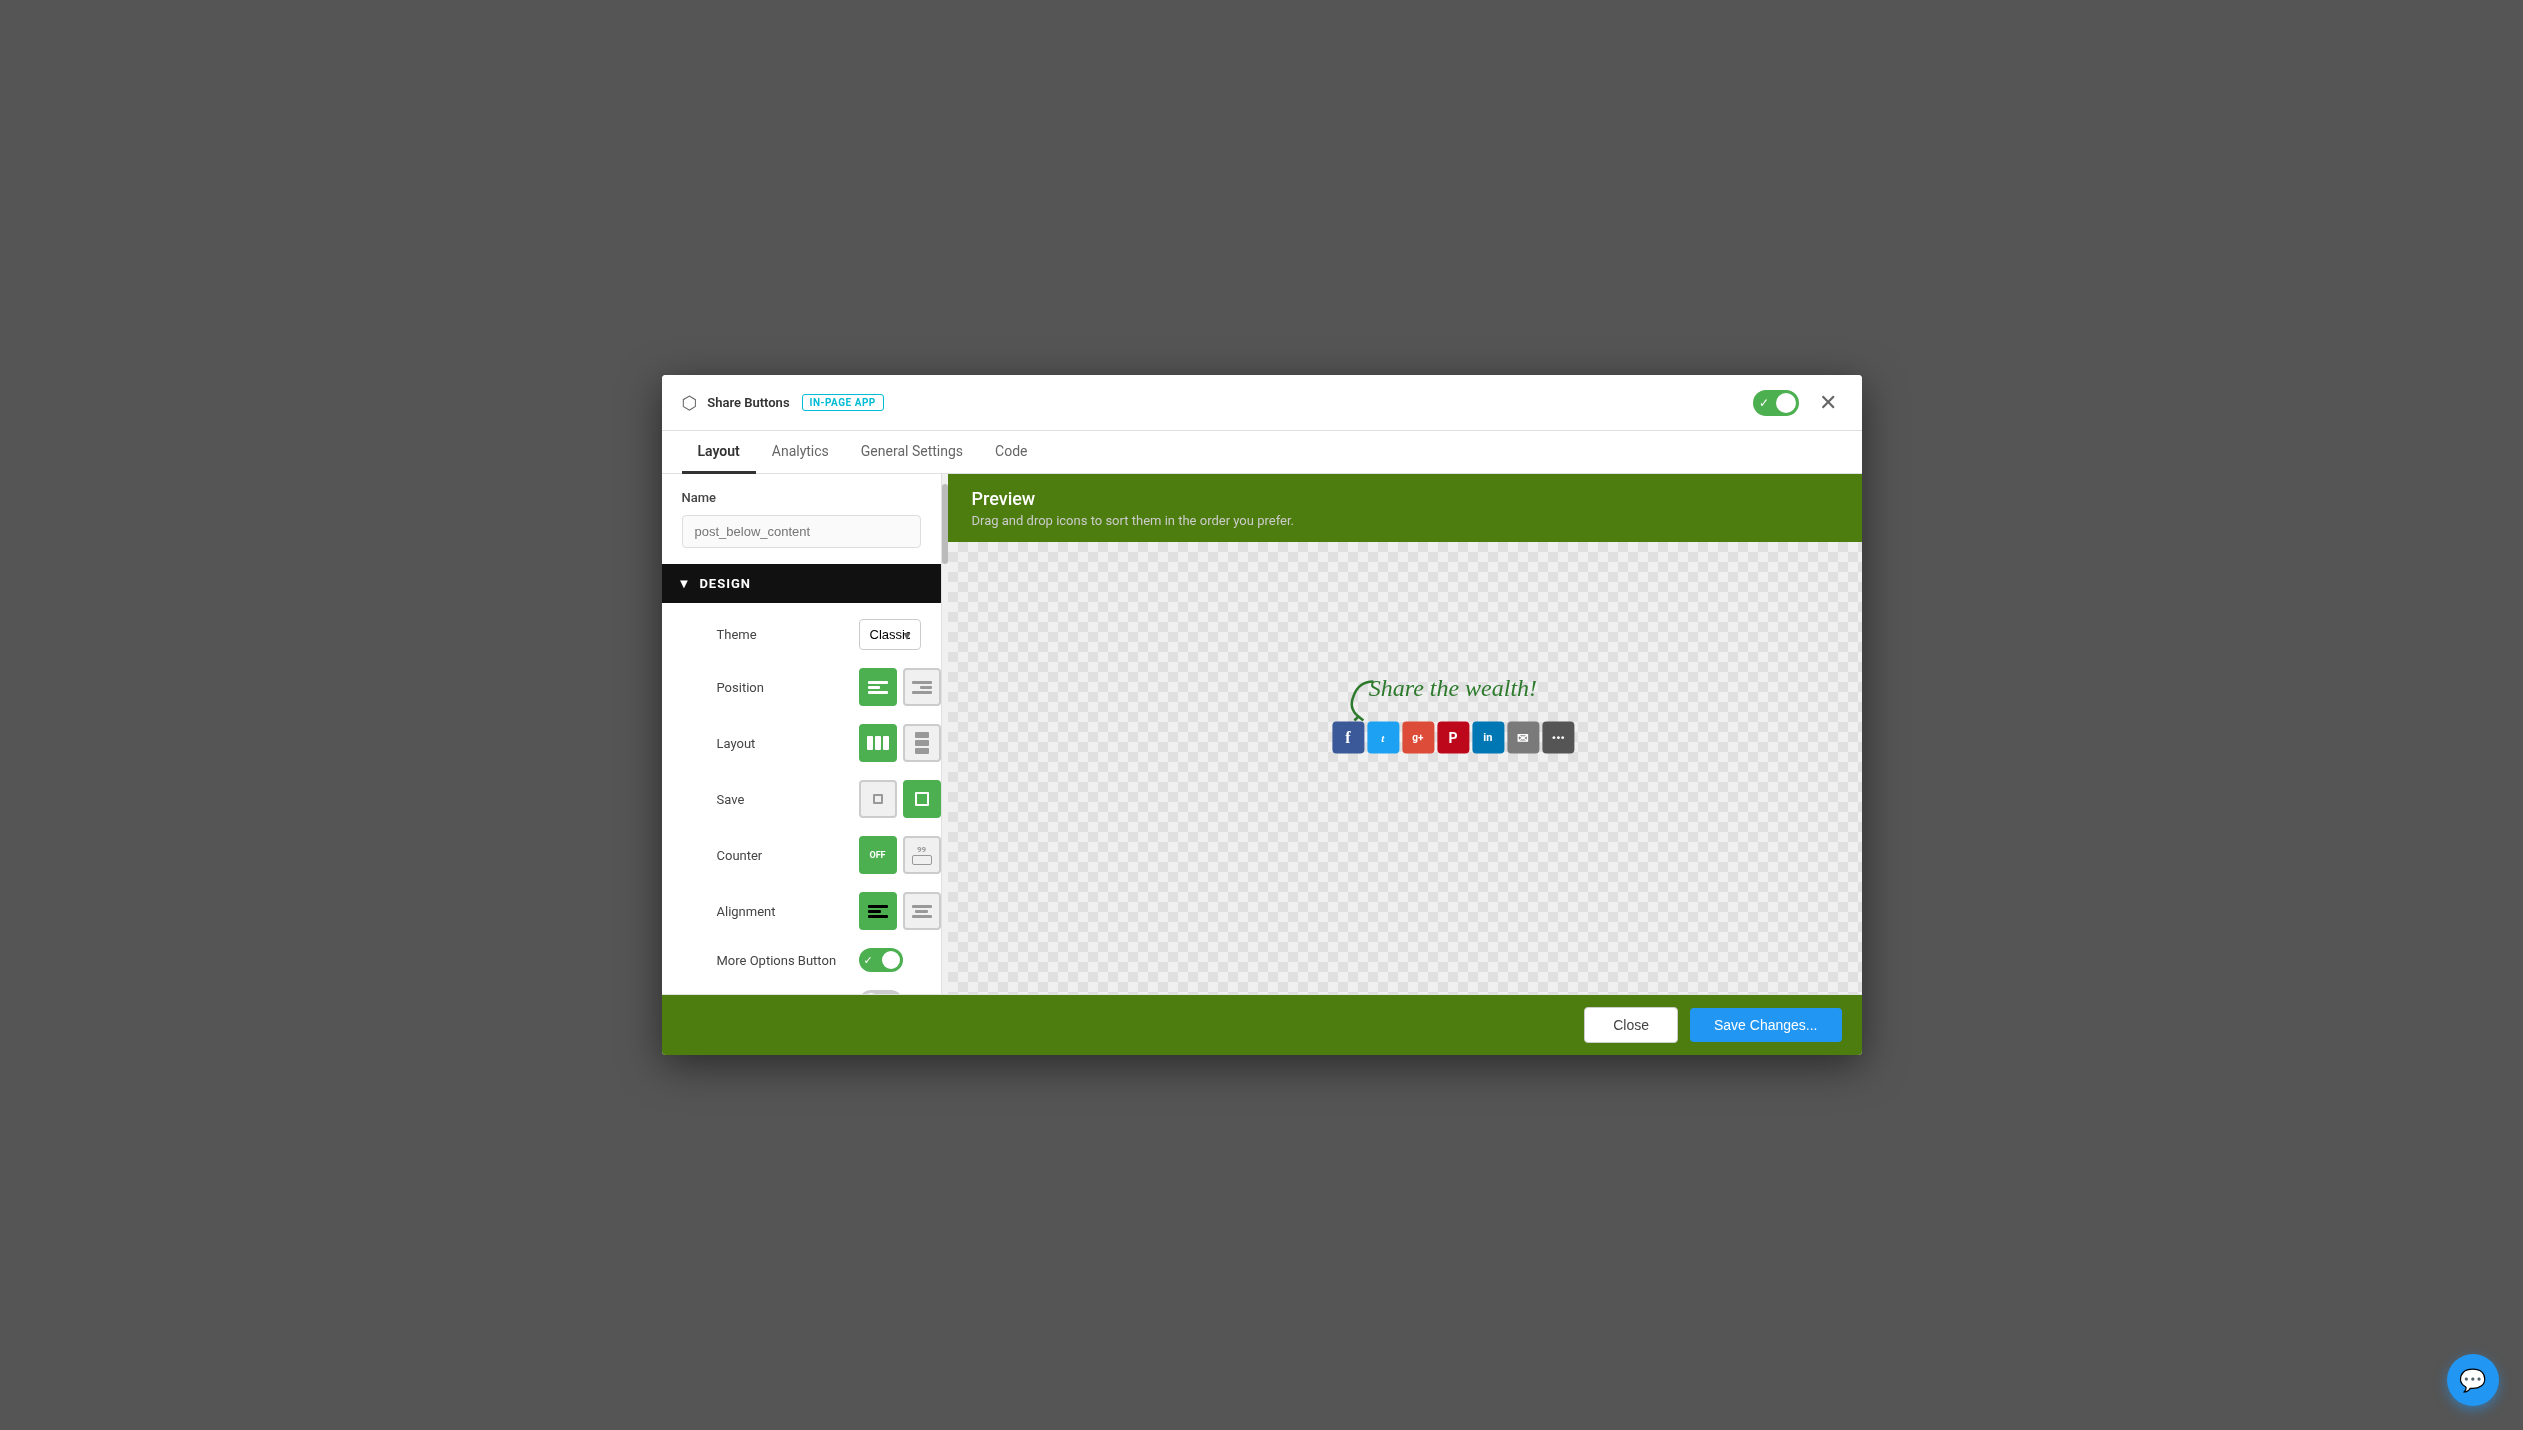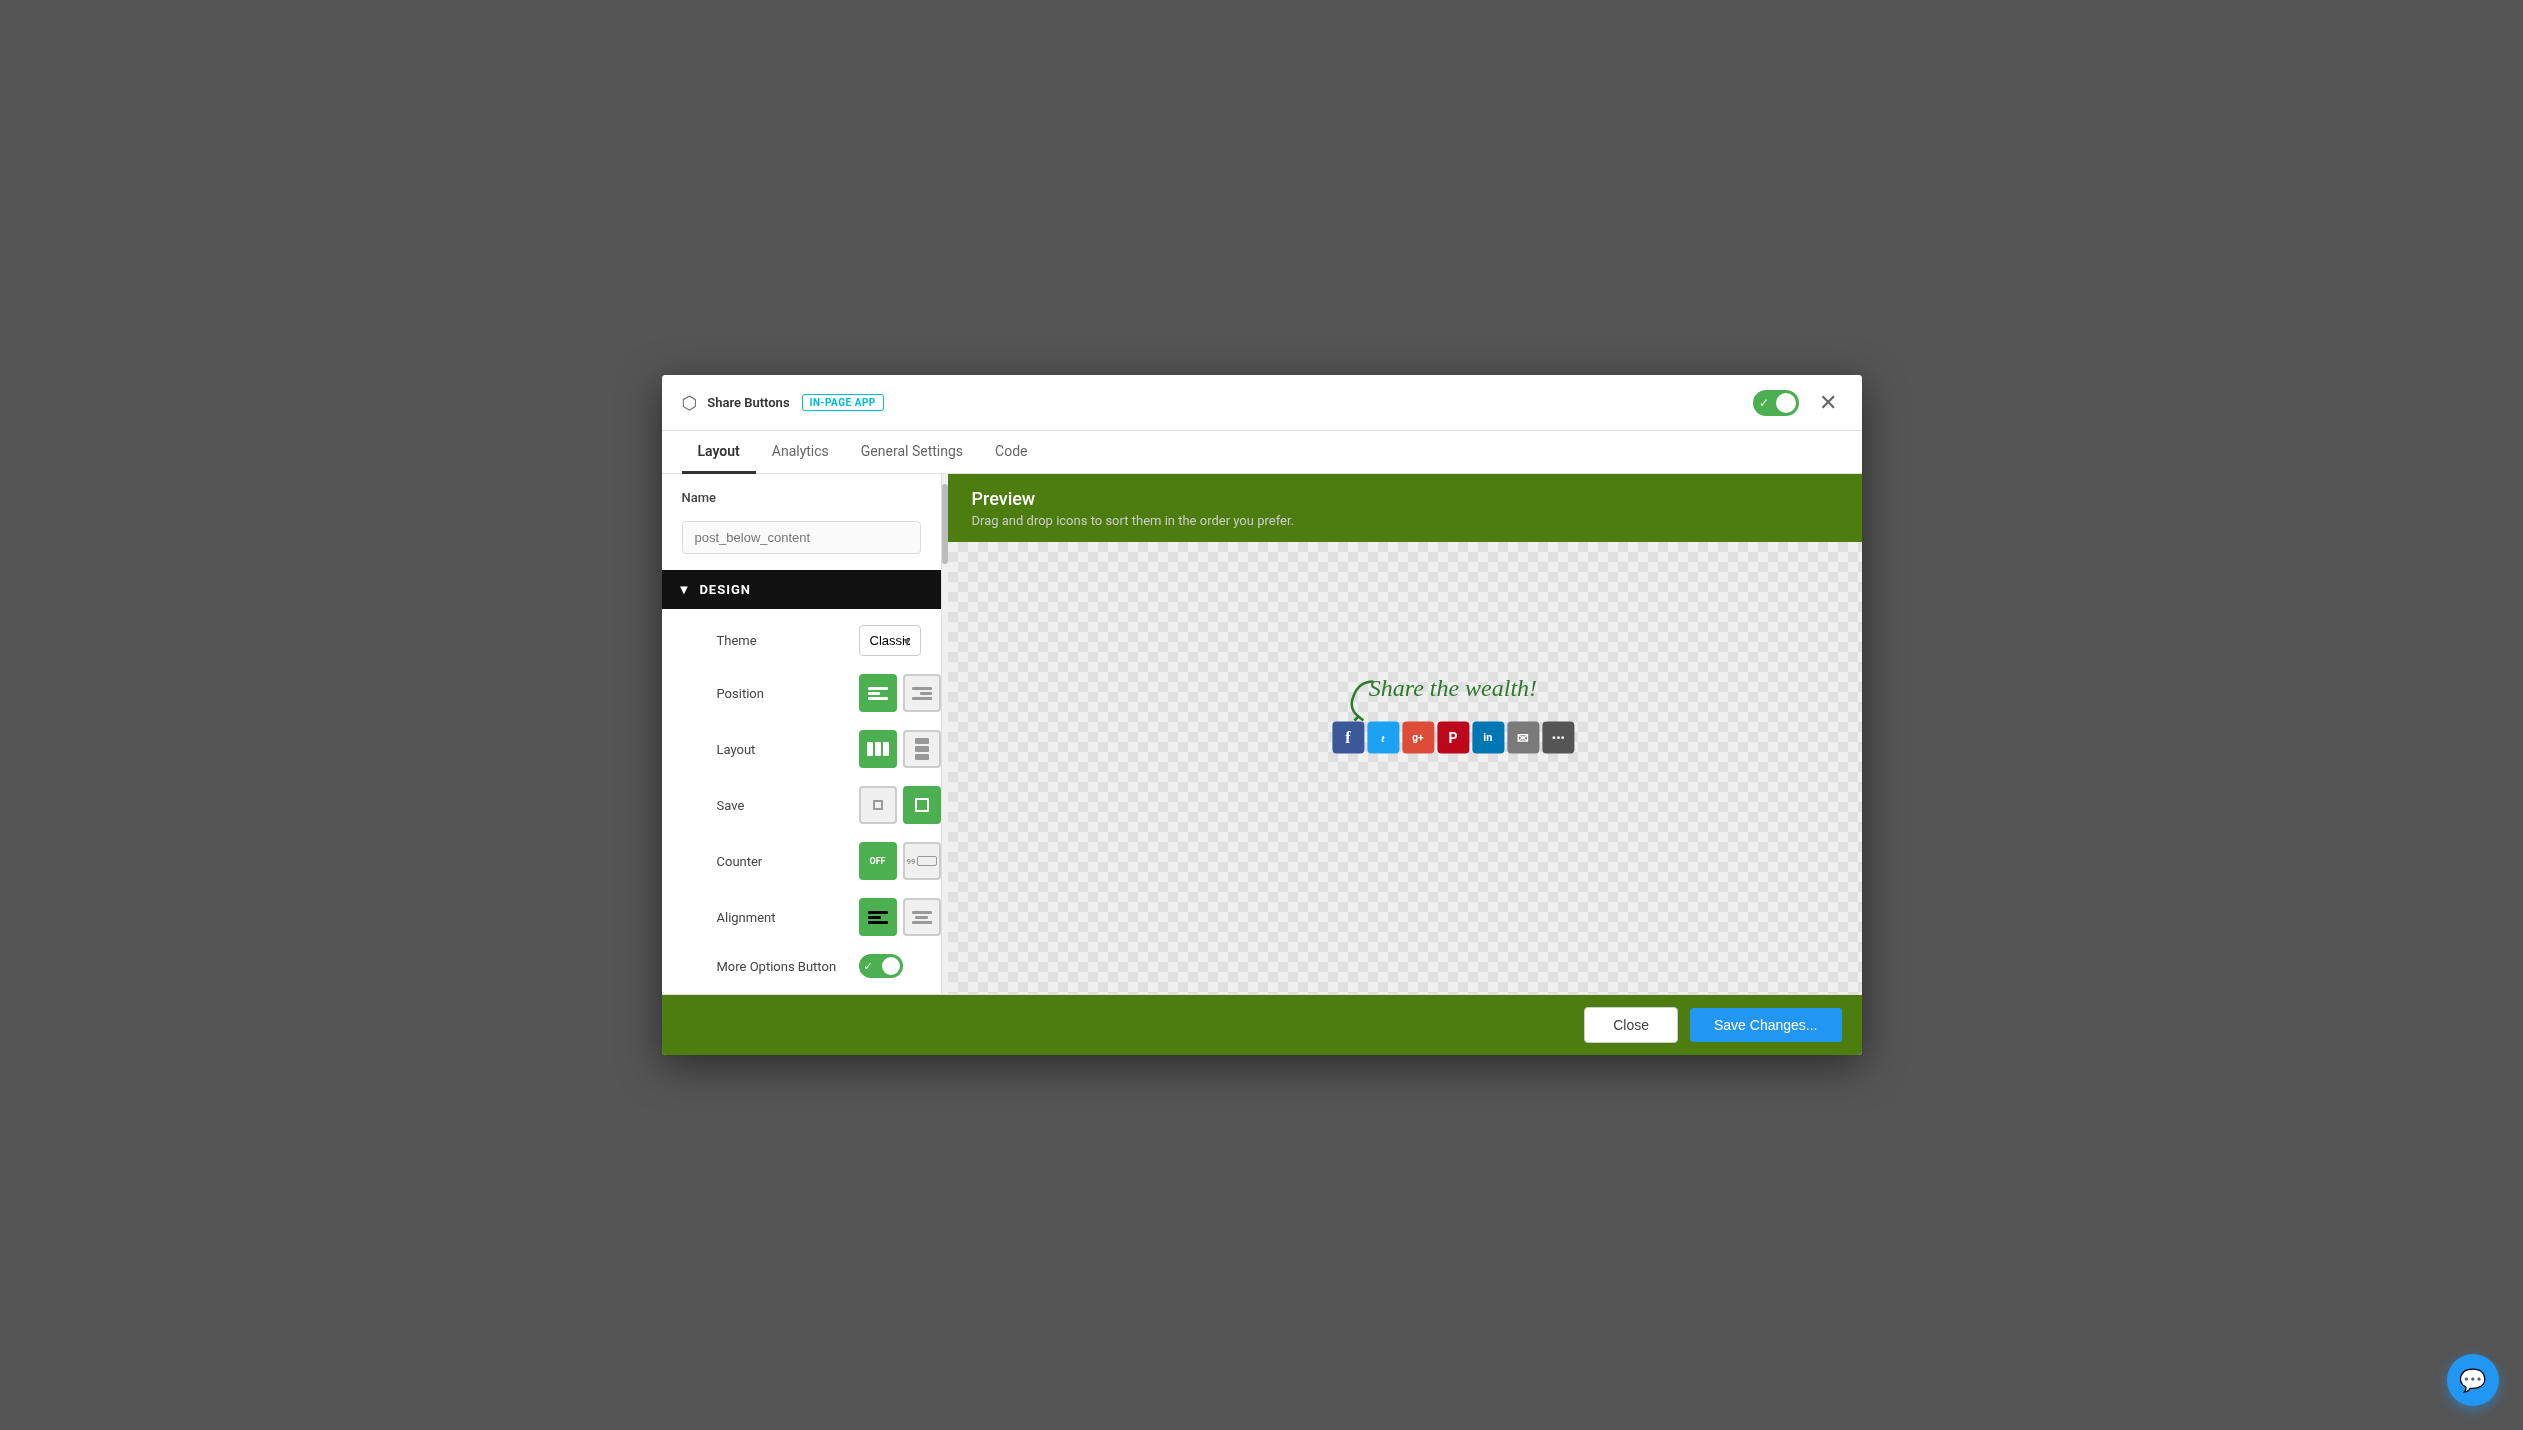--- a/index.html
+++ b/index.html
@@ -128,21 +128,21 @@
       background: #fff;
     }
     .left-panel::-webkit-scrollbar { width: 6px; }
     .left-panel::-webkit-scrollbar-thumb { background: #ccc; border-radius: 3px; }
     .panel-section {
       padding: 16px 20px;
     }
     .field-label {
       font-size: 13px;
       color: #444;
-      margin-bottom: 16px;
+      margin-bottom: 10px;
       font-weight: 500;
     }
     .text-input {
       width: 100%;
       padding: 8px 12px;
       border: 1px solid #ddd;
       border-radius: 4px;
       font-size: 13px;
       color: #999;
       background: #fafafa;
@@ -483,21 +483,21 @@
       display: flex;
       flex-direction: column;
       gap: 2px;
       align-items: flex-end;
     }
     .align-right .l { height: 3px; background: currentColor; border-radius: 1px; }
 
     
     .counter-icon-inner {
       display: flex;
-      flex-direction: row;
+      flex-direction: column;
       gap: 1px;
       align-items: center;
     }
     .counter-icon-inner .num {
       font-size: 8px;
       font-weight: 700;
     }
     .counter-icon-inner .bar {
       width: 20px;
       height: 10px;

